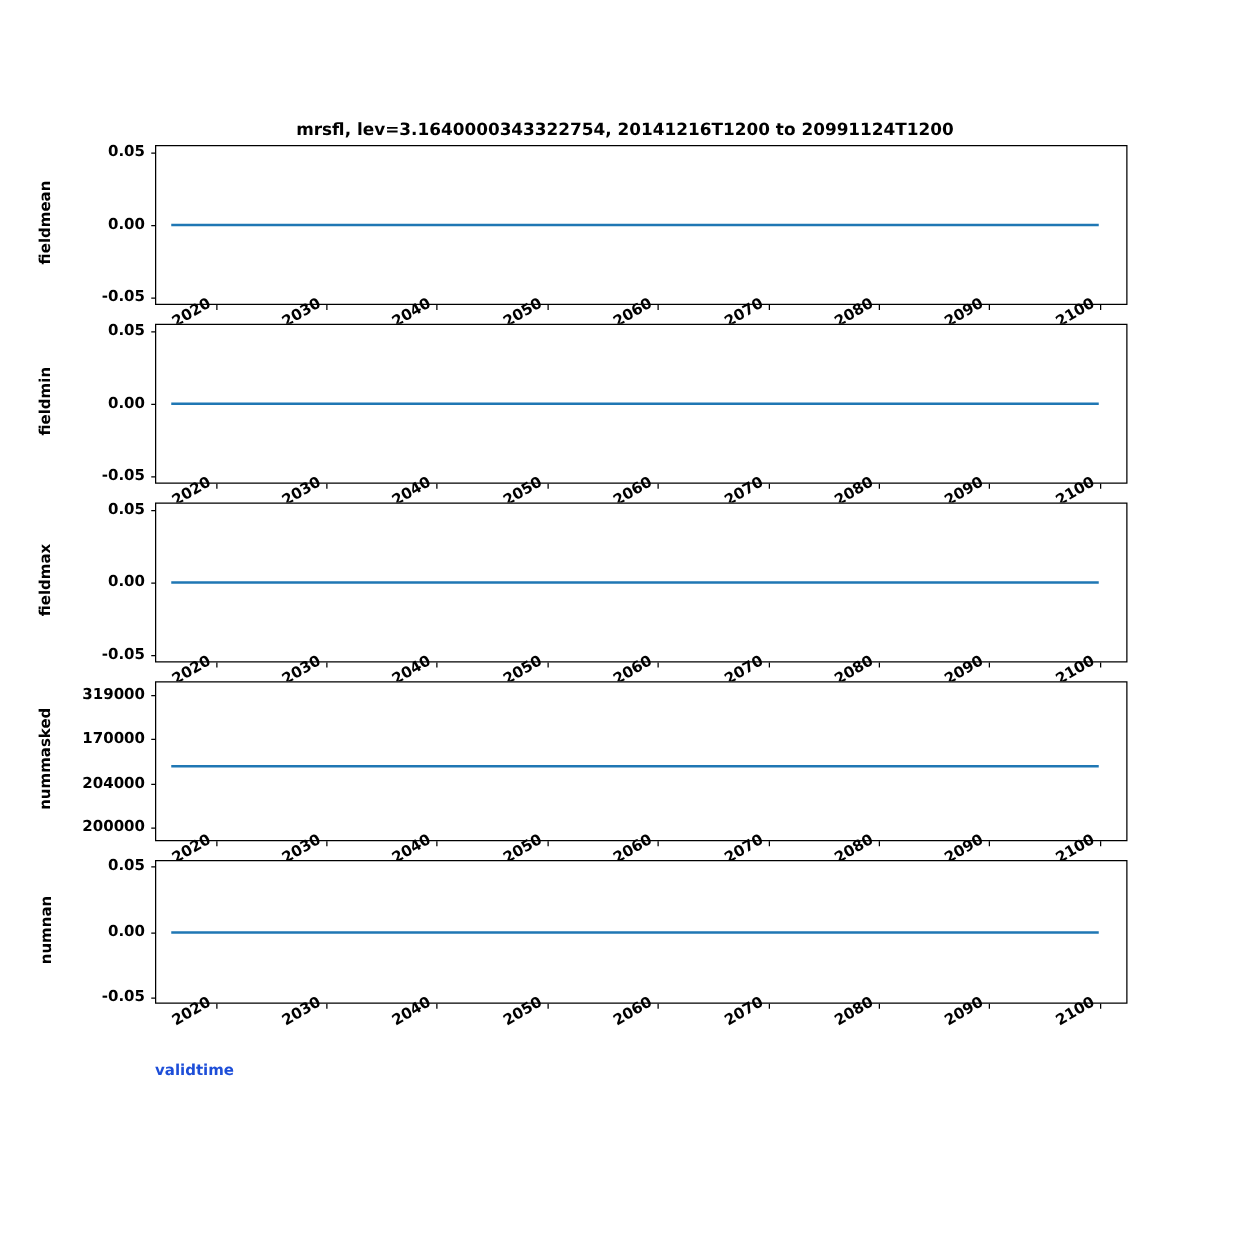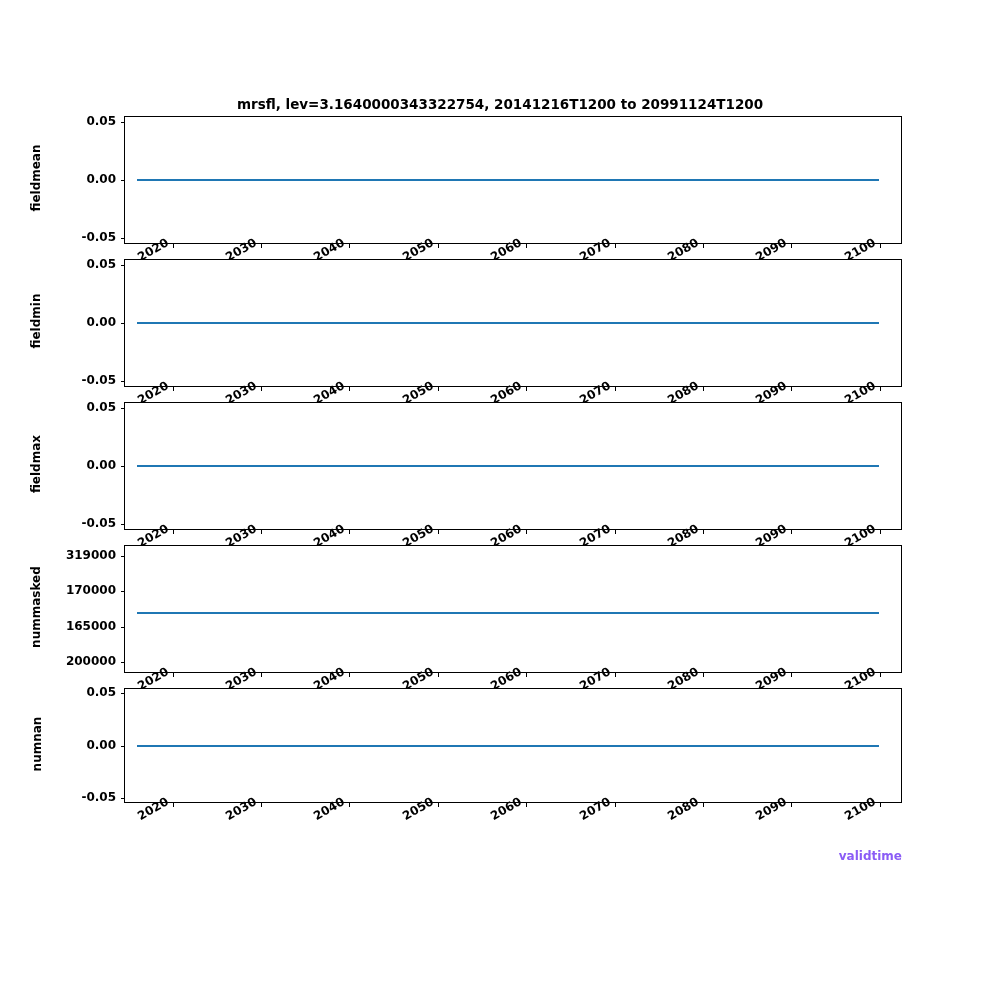--- a/index.html
+++ b/index.html
@@ -75,22 +75,22 @@
   }
   .xtickmark {
     position: absolute;
     width: 1px;
     height: 3.5px;
     background: #000000;
   }
   .xlabel {
     position: absolute;
     font-size: 12px;
-    color: #8b5cf6;
-    text-align: right;
+    color: #1d4ed8;
+    text-align: left;
     white-space: nowrap;
   }
 </style>
 </head>
 <body>
 
 <div id="figure">
   <div class="fig-title">mrsfl, lev=3.1640000343322754, 20141216T1200 to 20991124T1200</div>
 <div class="panel" style="left: 124px; top: 116px; width: 778px; height: 128px;"></div>
     <div class="plotline" style="left: 136.908px; width: 742.106px; top: 179px; background: rgb(31, 119, 180);"></div>
@@ -170,21 +170,21 @@
     <div class="xtickmark" style="left: 703.08px; top: 530px;"></div>
     <div class="xtick" style="left: 665.08px; top: 538px;">2080</div>
     <div class="xtickmark" style="left: 791.489px; top: 530px;"></div>
     <div class="xtick" style="left: 753.489px; top: 538px;">2090</div>
     <div class="xtickmark" style="left: 879.898px; top: 530px;"></div>
     <div class="xtick" style="left: 841.898px; top: 538px;">2100</div>
     <div class="panel" style="left: 124px; top: 545px; width: 778px; height: 128px;"></div>
     <div class="plotline" style="left: 136.908px; width: 742.106px; top: 611.556px; background: rgb(31, 119, 180);"></div>
     <div class="ytick" style="left: 28px; width: 88px; top: 654.333px;">200000</div>
     <div class="ytickmark" style="left: 120.5px; top: 662.333px;"></div>
-    <div class="ytick" style="left: 28px; width: 88px; top: 618.778px;">165000</div>
+    <div class="ytick" style="left: 28px; width: 88px; top: 618.778px;">204000</div>
     <div class="ytickmark" style="left: 120.5px; top: 626.778px;"></div>
     <div class="ytick" style="left: 28px; width: 88px; top: 583.222px;">170000</div>
     <div class="ytickmark" style="left: 120.5px; top: 591.222px;"></div>
     <div class="ytick" style="left: 28px; width: 88px; top: 547.667px;">319000</div>
     <div class="ytickmark" style="left: 120.5px; top: 555.667px;"></div>
     <div class="ylabel" style="width: 188px; left: -58px; top: 600px;">nummasked</div>
     <div class="xtickmark" style="left: 172.625px; top: 673px;"></div>
     <div class="xtick" style="left: 134.625px; top: 681px;">2020</div>
     <div class="xtickmark" style="left: 261.034px; top: 673px;"></div>
     <div class="xtick" style="left: 223.034px; top: 681px;">2030</div>

